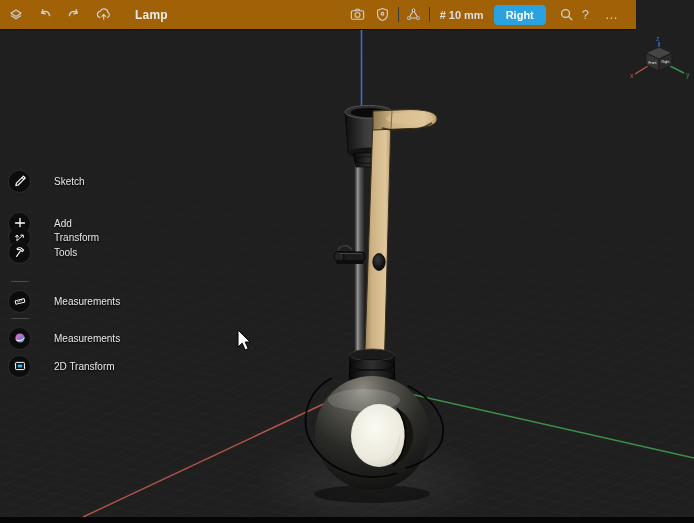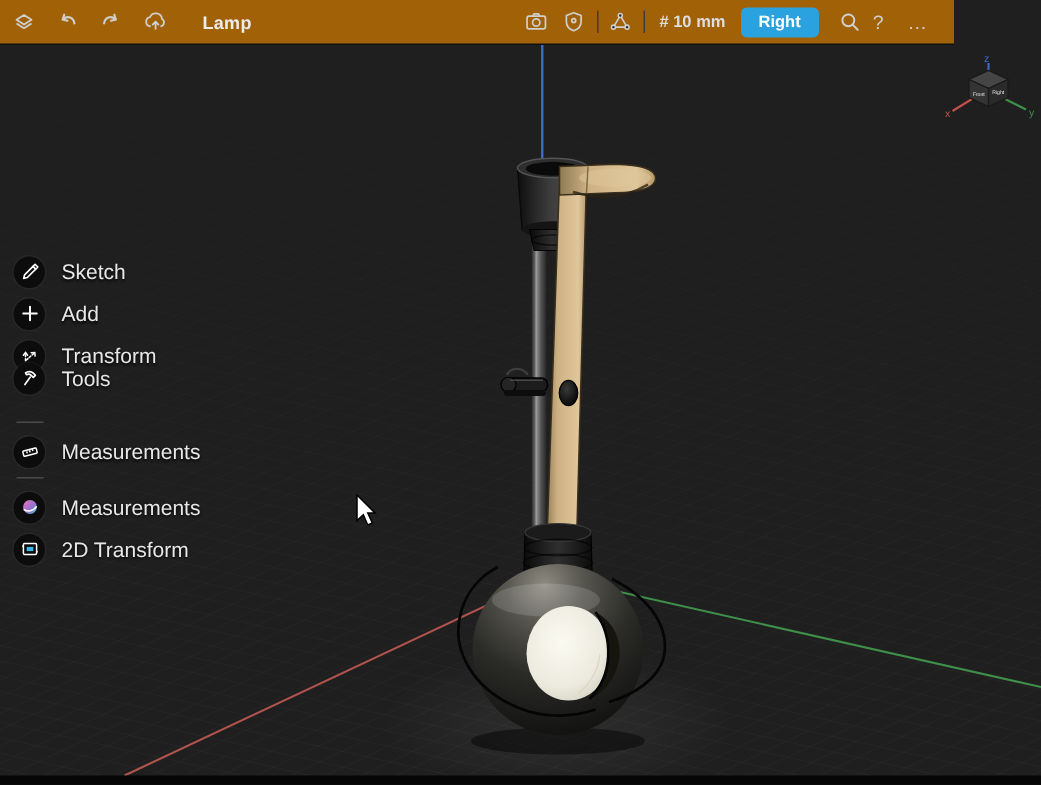--- a/index.html
+++ b/index.html
@@ -23,21 +23,21 @@
   .help-txt{font-size:13px;color:#cfcfcf;margin:0 6px;}
   .more-txt{font-size:13px;color:#cfcfcf;margin:0 2px 0 10px;letter-spacing:1px;}
   .mr7{margin-right:7px;}
 
   
   .sidebar{position:absolute;left:9px;top:0;z-index:6;width:150px;}
   .side-item{position:absolute;left:0;display:flex;align-items:center;height:28px;cursor:pointer;}
   .side-circle{width:21px;height:21px;border-radius:50%;background:#0c0c0c;
                display:flex;align-items:center;justify-content:center;flex:0 0 21px;
                box-shadow:0 0 0 1px rgba(255,255,255,0.04);}
-  .side-label{margin-left:11px;font-size:14px;color:#e8e8e8;white-space:nowrap;text-shadow:0 1px 2px #000;}
+  .side-label{margin-left:24px;font-size:10px;color:#e8e8e8;white-space:nowrap;text-shadow:0 1px 2px #000;}
   .side-divider{position:absolute;left:2px;width:18px;height:1px;background:#4a4a4a;}
 
   
   .bottom-strip{position:absolute;left:0;top:517px;width:694px;height:6px;background:#060606;z-index:4;}
 </style>
 </head>
 <body>
 
 <svg id="stage" viewBox="0 0 694 523">
   <defs>
@@ -269,21 +269,21 @@
   <div class="side-item" style="top:167px">
     <span class="side-circle">
       <svg width="12" height="12" viewBox="0 0 12 12" fill="none" stroke="#fff" stroke-width="1.1" stroke-linejoin="round">
         <path d="M2.4 9.6 L8 4 L9.8 5.8 L4.2 11.4 L1.8 12 Z" transform="translate(0,-1.4)"></path>
         <path d="M8 4 L9.4 2.6 L11.2 4.4 L9.8 5.8" transform="translate(0,-1.4)"></path>
       </svg>
     </span>
     <span class="side-label">Sketch</span>
   </div>
 
-  <div class="side-item" style="top:195px">
+  <div class="side-item" style="top:209px">
     <span class="side-circle">
       <svg width="12" height="12" viewBox="0 0 12 12" stroke="#fff" stroke-width="1.3" stroke-linecap="round">
         <line x1="6" y1="1.5" x2="6" y2="10.5"></line>
           <line x1="1.5" y1="6" x2="10.5" y2="6"></line>
       </svg>
     </span>
     <span class="side-label">Add</span>
   </div>
 
   <div class="side-item" style="top:223px">

